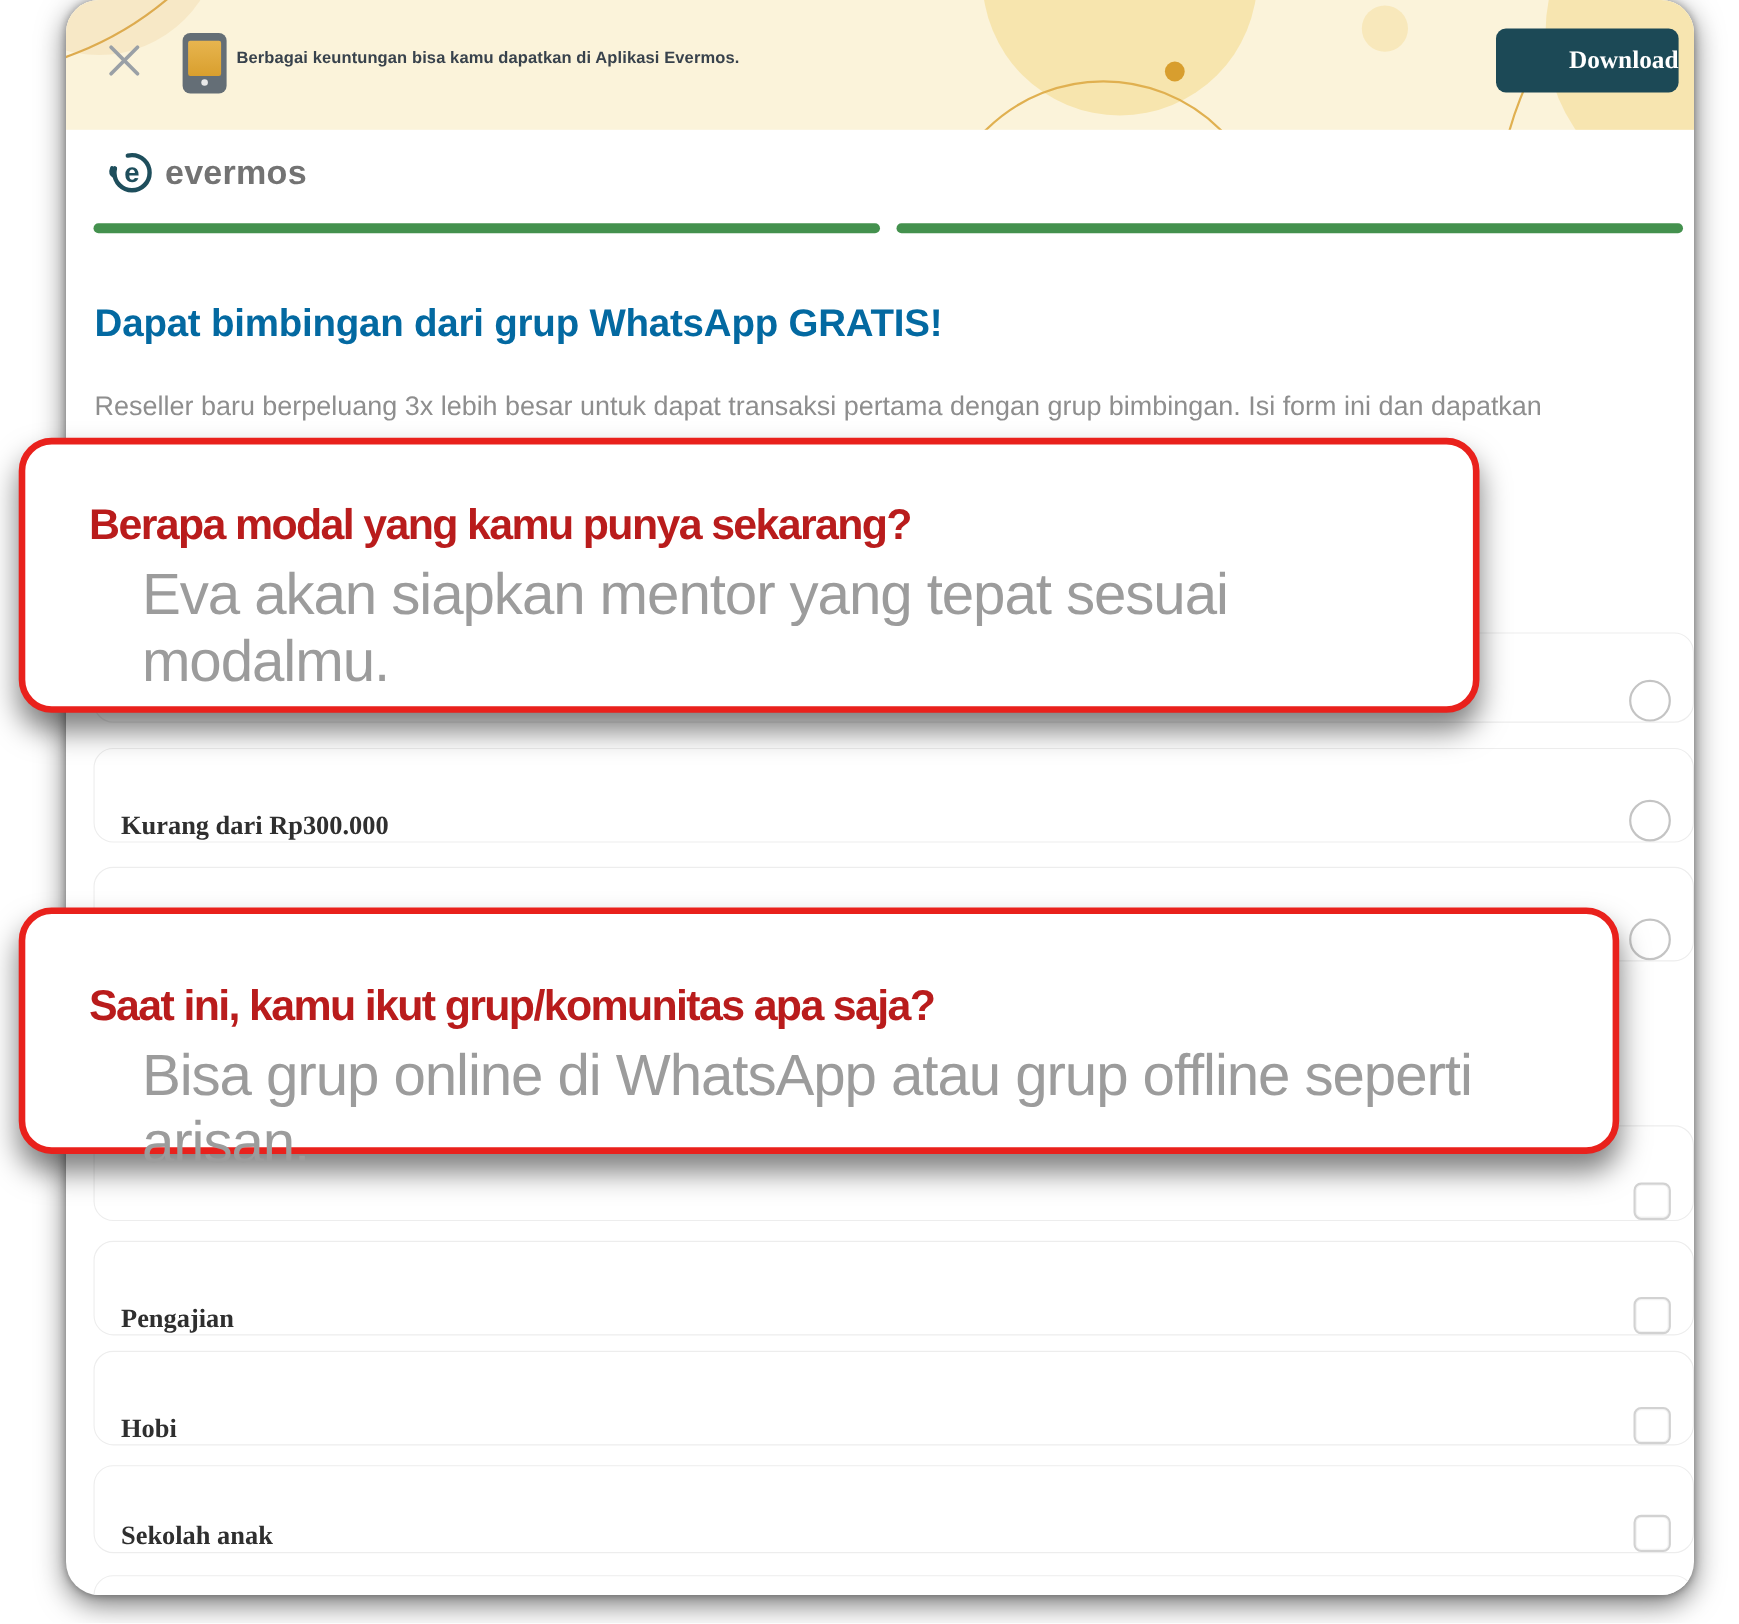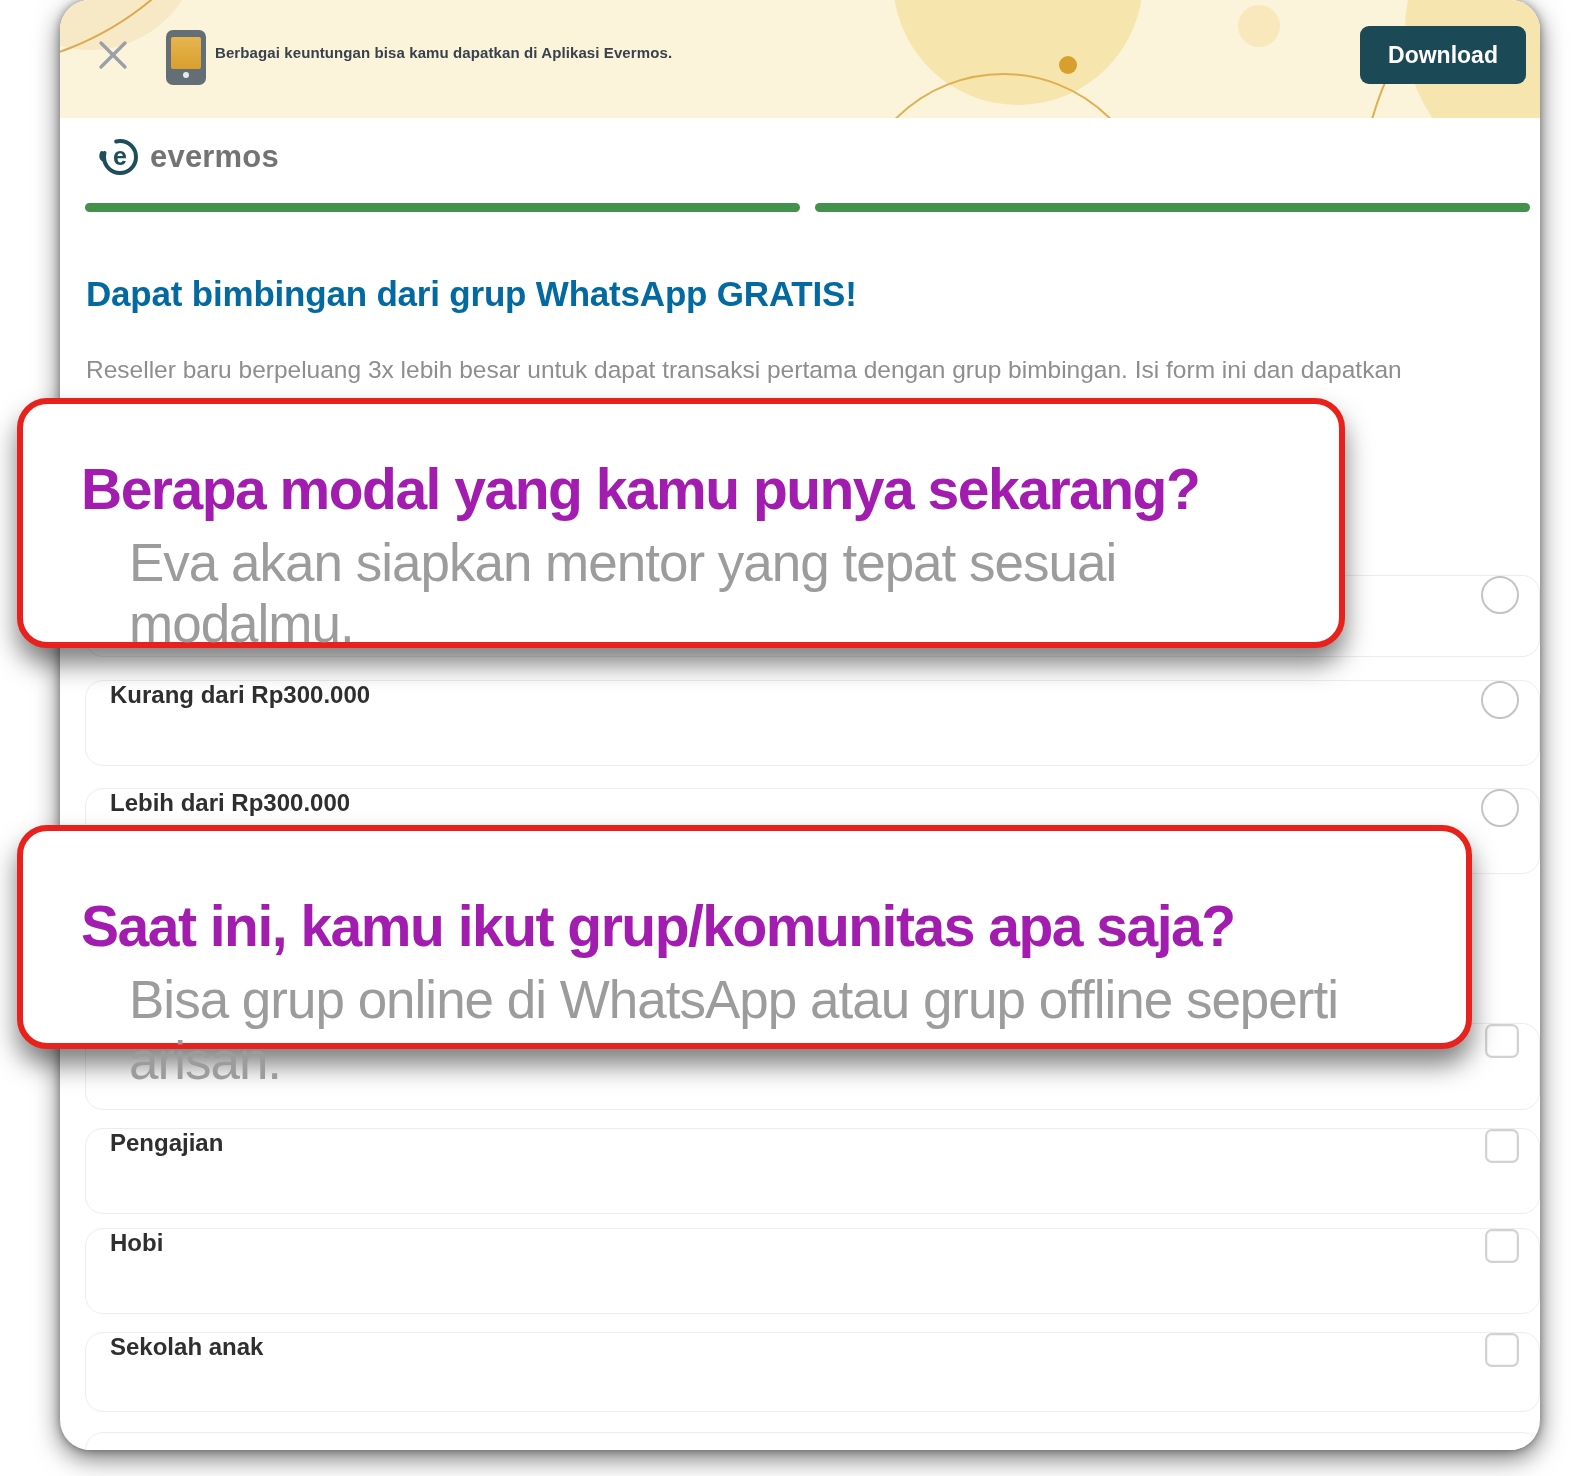--- a/index.html
+++ b/index.html
@@ -32,59 +32,59 @@
   .phone-icon { position:absolute; left:106px; top:30px; width:40px; height:55px;
     background:#646e76; border-radius:7px; padding:7px 5px 9px 5px; }
   .phone-screen { width:100%; height:32px; background:#dfa93c; border-radius:2px;
     background:linear-gradient(180deg,#e7b54f 0%,#d99f2e 100%); }
   .phone-home { width:6px; height:6px; background:#e9e9e9; border-radius:50%; margin:3px auto 0; }
 
   .banner-msg { position:absolute; left:155px; top:44px; font-size:15px; font-weight:700; color:#38424c; letter-spacing:.1px; }
 
   .download-btn { position:absolute; right:14px; top:26px; width:166px; height:58px;
     background:#1c4956; color:#ffffff; border:none; border-radius:9px;
-    font-family:Liberation Sans, sans-serif; font-size:23px; font-weight:600; cursor:pointer; z-index:2; }
+    font-family:Liberation Serif, serif; font-size:23px; font-weight:600; cursor:pointer; z-index:2;text-align:right; }
 
   
   .logo { position:absolute; left:38px; top:134px; display:flex; align-items:center; gap:10px; }
   .logo-text { font-size:31px; font-weight:700; color:#737373; letter-spacing:.2px; }
 
   .seg { position:absolute; top:203px; height:9px; background:#44914e; border-radius:5px; }
   .seg1 { left:25px; width:715px; }
   .seg2 { left:755px; width:715px; }
 
   
   .form-title { position:absolute; left:26px; top:274px; font-size:35px; font-weight:800; color:#0369a1; letter-spacing:-.2px; }
   .form-desc { position:absolute; left:26px; top:350px; width:1410px; font-size:24.5px; line-height:39px; color:#8e8e8e; }
 
   
   .card { position:absolute; left:25px; width:1455px; height:86px;
     background:#fff; border:1.6px solid #ededed; border-radius:18px;
-    display:flex; align-items:flex-start; justify-content:space-between;
-    padding:0 20px 0 24px; cursor:pointer; }
+    display:flex; align-items:flex-end; justify-content:space-between;
+    padding:0 20px 0 24px; cursor:pointer;font-family:Liberation Serif, serif; }
   .card-label { font-size:24px; font-weight:700; color:#2f2f2f; }
   .radio-ctl { width:38px; height:38px; border:2.5px solid #c4c4c4; border-radius:50%; background:#fff; flex:0 0 auto; }
   .check-ctl { width:34px; height:34px; border:2px solid #d2d2d2; border-radius:7px; background:#fff; flex:0 0 auto;
     box-shadow:inset 0 0 0 1px #f3f3f3; }
 
   .r-opt0 { top:575px; height:82px; }
   .r-opt1 { top:680px; }
   .r-opt2 { top:788px; }
   .c-opt0 { top:1023px; height:87px; }
   .c-opt1 { top:1128px;gap:21px; }
   .c-opt2 { top:1228px; }
   .c-opt3 { top:1332px; height:80px; }
   .c-part { top:1432px; height:60px; }
 
   
   .callout { position:absolute; background:#ffffff; border:6px solid #e9211c; border-radius:30px; z-index:5;
     box-shadow:0 16px 26px rgba(0,0,0,0.5); padding-left:58px; }
   .callout1 { left:17px; top:398px; width:1328px; height:250px; padding-top:52px; }
   .callout2 { left:17px; top:825px; width:1455px; height:224px; padding-top:62px; }
-  .callout-title { font-size:57px; font-weight:700; color:#a21caf; letter-spacing:-1.5px; }
+  .callout-title { font-size:39px; font-weight:700; color:#b91c1c; letter-spacing:-1.5px; }
   .callout-sub { font-size:53px; font-weight:400; color:#9c9c9c; letter-spacing:-1px; margin-top:10px;margin-left:48px; }
 </style>
 </head>
 <body>
 
 <div class="stage">
 
   <div class="page">
 
     <div class="banner">

